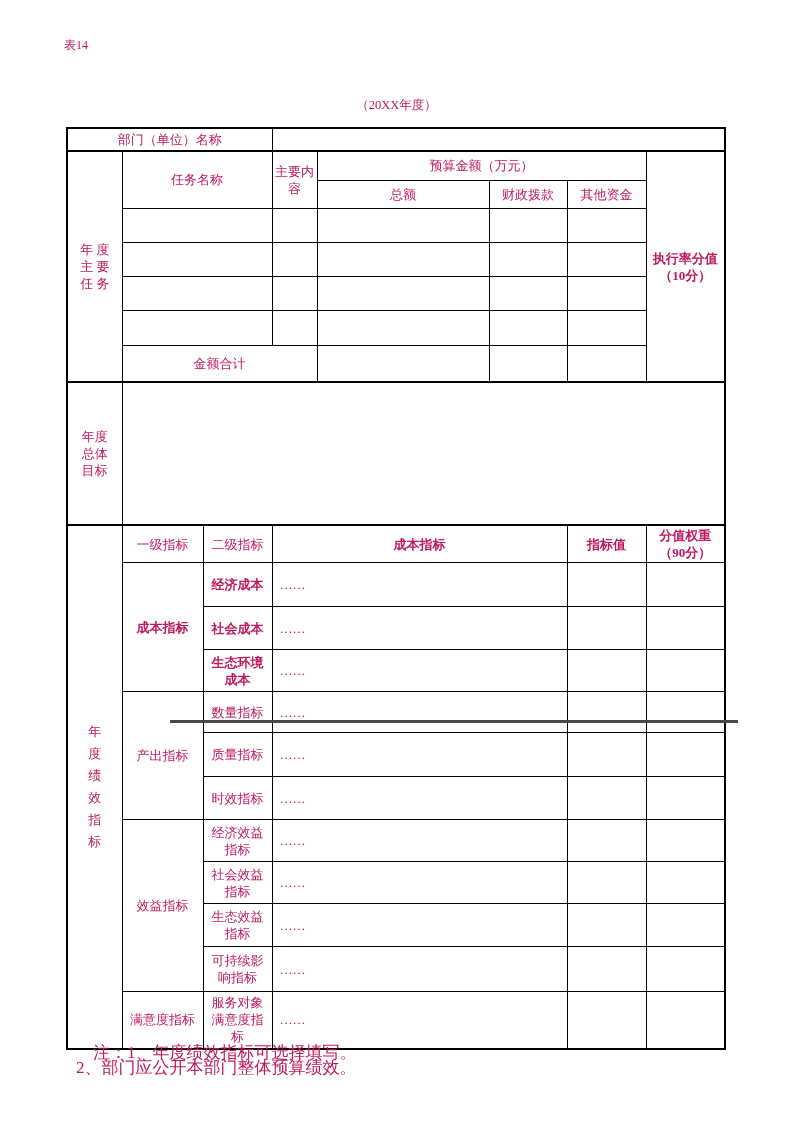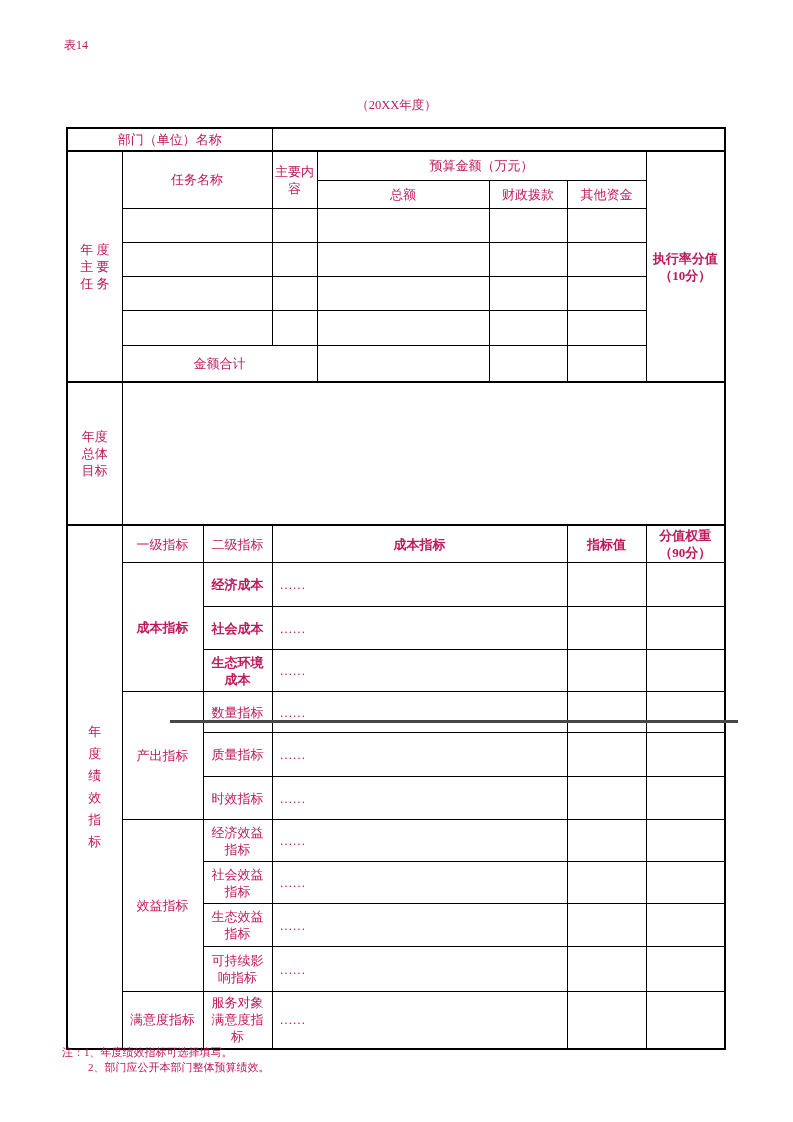--- a/index.html
+++ b/index.html
@@ -51,23 +51,24 @@
     overflow: hidden;
     line-height: 17px;
   }
   tr.section-start td { border-top-width: 2px; }
   .pre { white-space: pre-line; }
   .vlabel { line-height: 21px; }
   .bold { font-weight: bold; }
   .lvl3 { text-align: left !important; padding-left: 7px !important; }
   .notes {
     position: absolute;
-    left: 62px; top: 1045px;
-    font-size: 11px;
+    left: 50px; top: 1045px;
+    font-size: 17px;
     line-height: 15px;
+    text-align: right;
   }
   .notes .indent { margin-left: 26px; }
   .page-split-line {
     position: absolute;
     left: 170px; top: 720px;
     width: 568px; height: 3px;
     background: #474747;
   }
 </style>
 </head>

